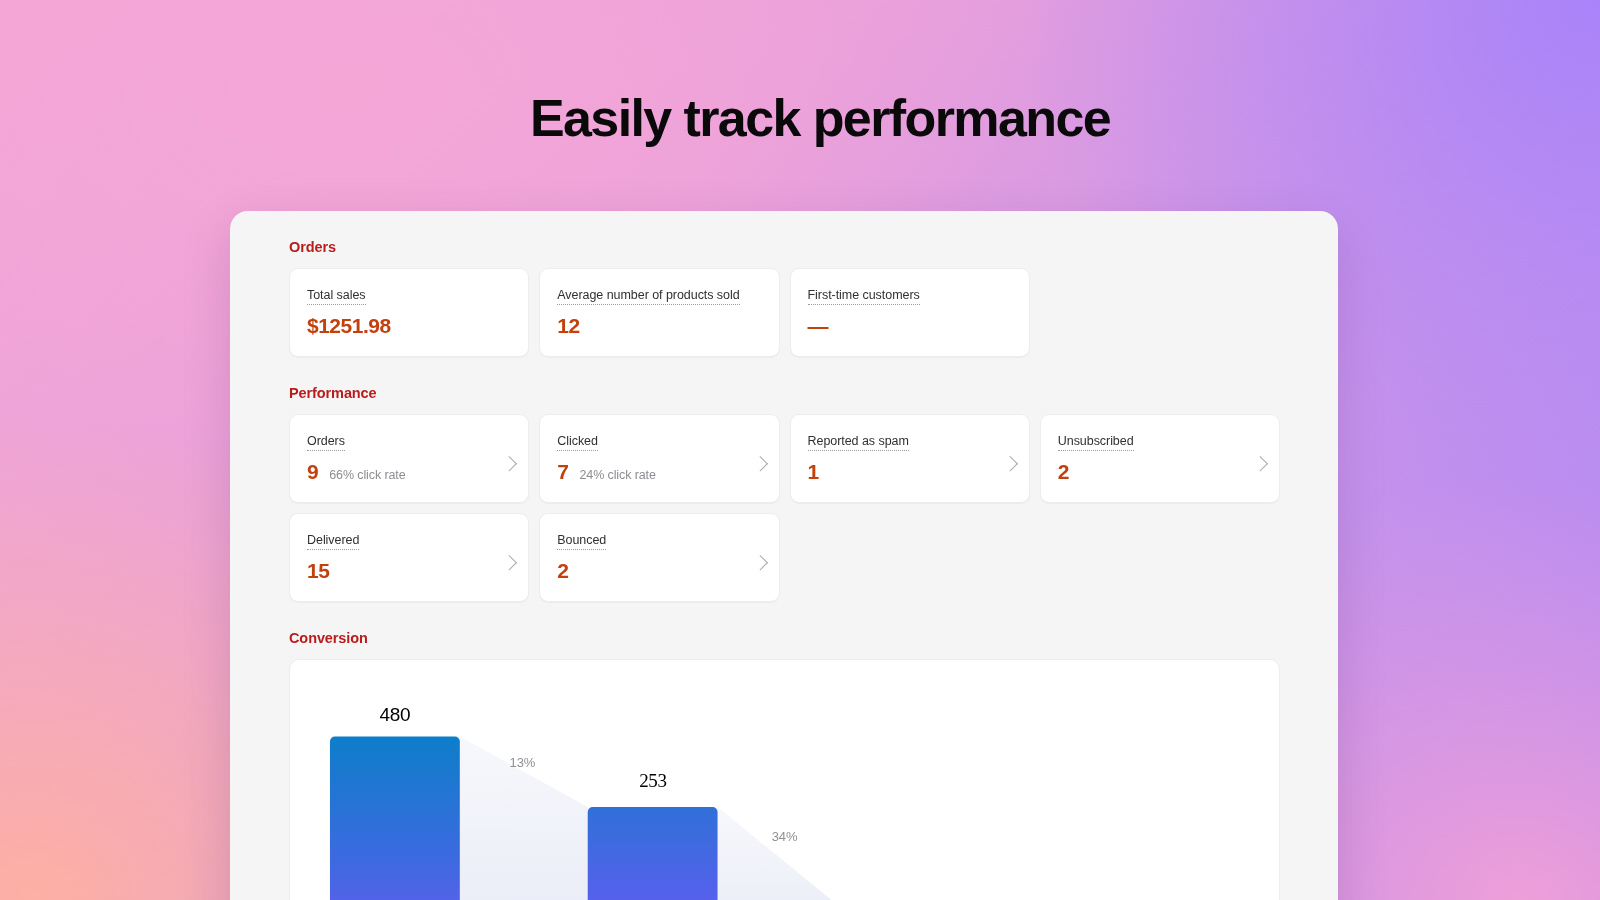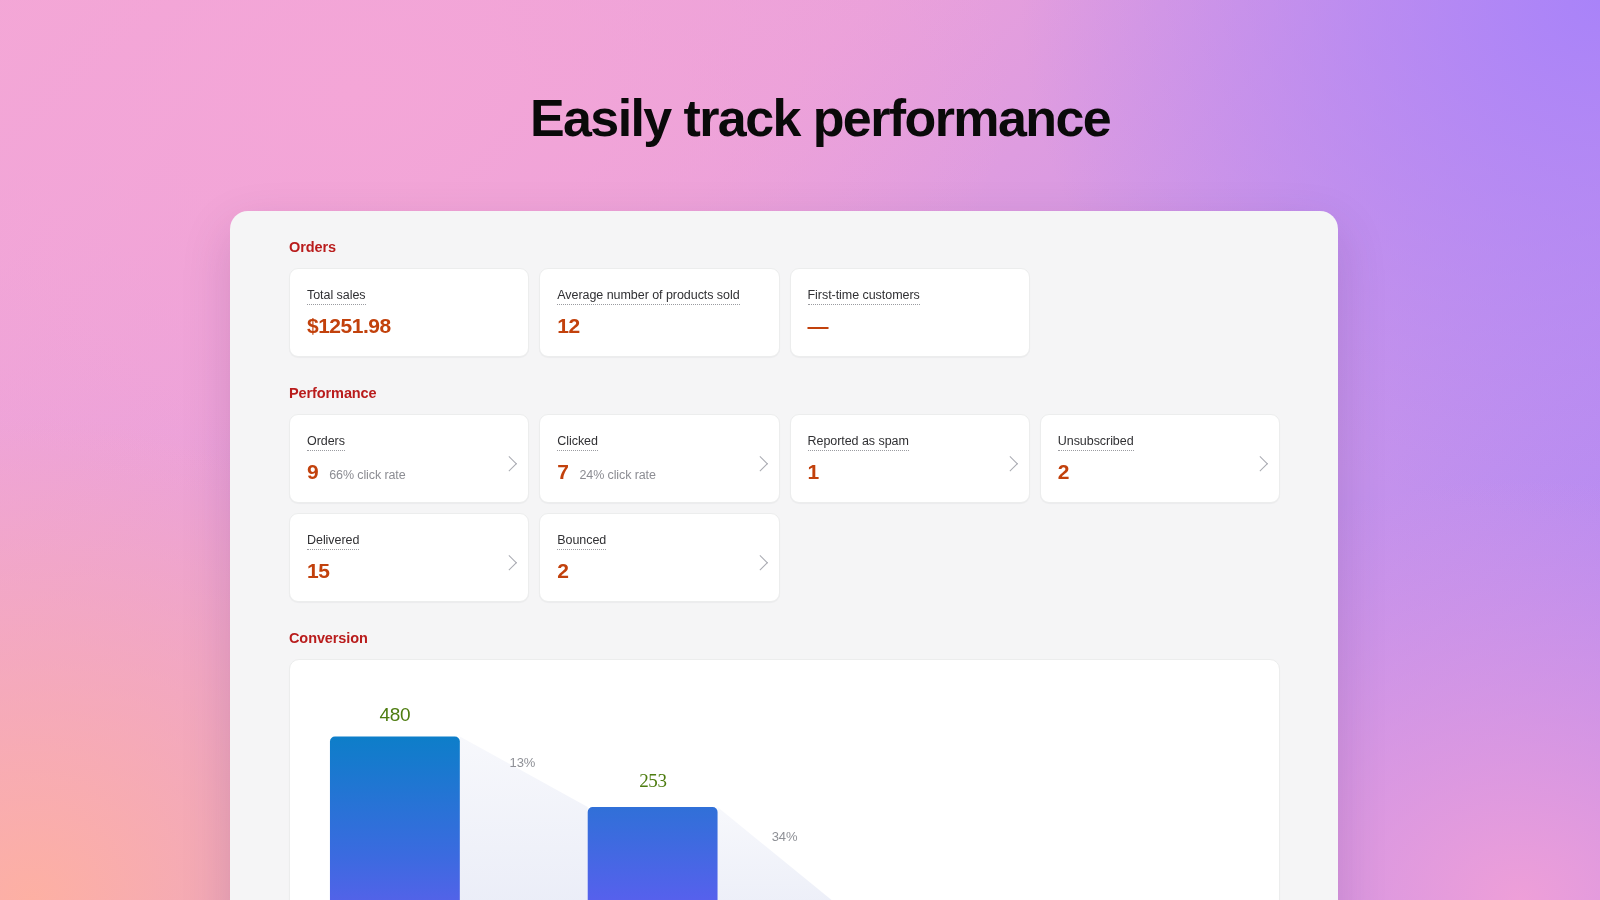--- a/index.html
+++ b/index.html
@@ -81,21 +81,21 @@
     border:1px solid #eceded;
     border-radius:10px;
     box-shadow:0 1px 1px rgba(16,24,40,.04);
     height:300px;
     position:relative;
     overflow:hidden;
   }
   .chart-svg { position:absolute; left:0; top:0; width:100%; height:100%; }
   .bar-label {
     position:absolute;
-    font-size:19px; color:#4d7c0f; letter-spacing:-.3px;
+    font-size:19px; color:#000000; letter-spacing:-.3px;
     transform:translateX(-50%);
     white-space:nowrap;
   }
   .pct-label {
     position:absolute;
     font-size:13px; color:#8e9096; letter-spacing:-.1px;
     transform:translateX(-50%);
     white-space:nowrap;
   }
 </style>

